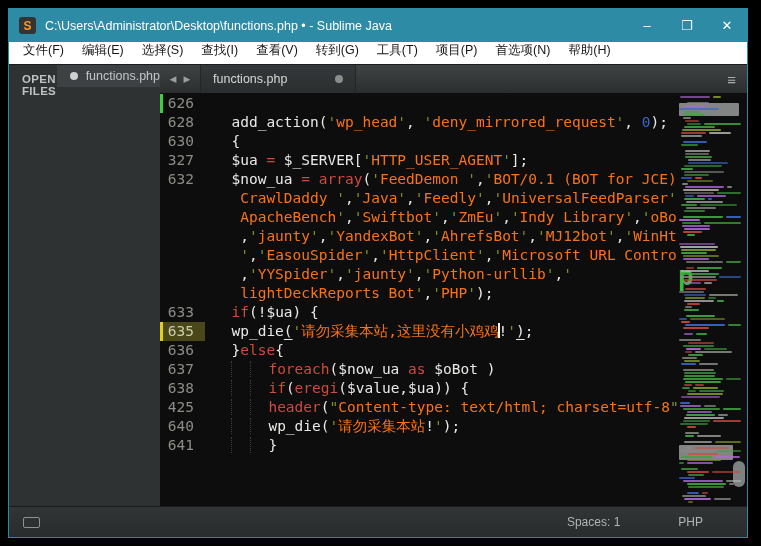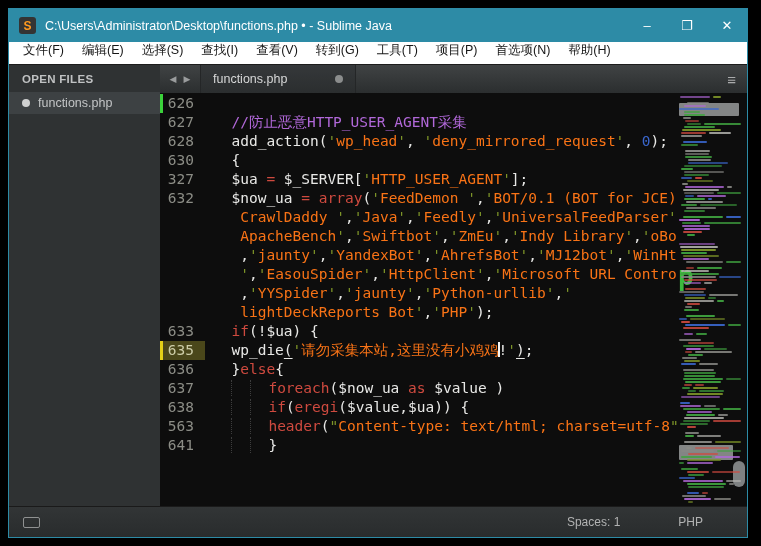--- a/index.html
+++ b/index.html
@@ -12,21 +12,21 @@
     font-size:12px;display:flex;align-items:center;justify-content:center;flex:none;}
   .title{color:#ffffff;font-size:12.5px;margin-left:9px;white-space:nowrap;}
   .controls{margin-left:auto;display:flex;height:100%;}
   .ctrl{width:40px;display:flex;align-items:center;justify-content:center;color:#fff;font-size:13px;}
   
   .menubar{height:22px;flex:none;background:#ffffff;display:flex;align-items:flex-start;padding-left:5px;
     font-size:12.5px;color:#161616;border-bottom:1px solid #1c1c1c;}
   .menu-item{padding:0 9px;white-space:nowrap;}
   
   .main{flex:1;display:flex;min-height:0;}
-  .sidebar{width:151px;flex:none;background:#2f3233;display:flex;flex-direction:column;}
+  .sidebar{width:151px;flex:none;background:#2f3233;display:flex;flex-direction:row;}
   .sb-header{padding:8px 0 7px 13px;font-size:11.5px;font-weight:bold;color:#c0c2c3;letter-spacing:.3px;}
   .file-row{height:22px;background:#3d4143;display:flex;align-items:center;padding-left:13px;
     color:#c3c5c6;font-size:12.5px;gap:8px;}
   .bullet{width:8px;height:8px;border-radius:50%;background:#cfd0d0;flex:none;}
   .editor-col{flex:1;display:flex;flex-direction:column;min-width:0;}
   
   .tabbar{height:28px;flex:none;background:linear-gradient(#404344,#2b2e2f);display:flex;align-items:stretch;}
   .tab-arrows{width:40px;flex:none;display:flex;align-items:center;justify-content:center;gap:7px;
     color:#9a9c9d;font-size:9px;}
   .tab{width:156px;flex:none;display:flex;align-items:center;padding:0 12px;box-sizing:border-box;
@@ -114,37 +114,37 @@
         <div class="tab">
           <span class="tab-label">functions.php</span>
           <span class="tab-dot"></span>
         </div>
         <div class="tab-overflow">≡</div>
       </div>
 
       <div class="code-region">
         <div class="code-scroll" id="code">
             <div class="code-line"><span class="gutter">626<i class="marker" style="background: rgb(59, 210, 59);"></i></span><span class="code-text"></span></div>
-            <div class="code-line"><span class="gutter">627</span><span class="code-text"><span class="pl">  </span><span class="cm">//防止恶意HTTP_USER_AGENT采集</span></span></div>
             <div class="code-line"><span class="gutter">628</span><span class="code-text"><span class="pl">  add_action(</span><span class="q">'</span><span class="st">wp_head</span><span class="q">'</span><span class="pl">, </span><span class="q">'</span><span class="st">deny_mirrored_request</span><span class="q">'</span><span class="pl">, </span><span class="nu">0</span><span class="pl">);</span></span></div>
             <div class="code-line"><span class="gutter">630</span><span class="code-text"><span class="pl">  {</span></span></div>
             <div class="code-line"><span class="gutter">327</span><span class="code-text"><span class="pl">  $ua </span><span class="kw">=</span><span class="pl"> $_SERVER[</span><span class="q">'</span><span class="st">HTTP_USER_AGENT</span><span class="q">'</span><span class="pl">];</span></span></div>
             <div class="code-line"><span class="gutter">632</span><span class="code-text"><span class="pl">  $now_ua </span><span class="kw">=</span><span class="pl"> </span><span class="kw">array</span><span class="pl">(</span><span class="q">'</span><span class="st">FeedDemon </span><span class="q">'</span><span class="pl">,</span><span class="q">'</span><span class="st">BOT/0.1 (BOT for JCE)</span><span class="q">'</span></span></div>
             <div class="code-line"><span class="gutter"></span><span class="code-text"><span class="pl">   </span><span class="st">CrawlDaddy </span><span class="q">'</span><span class="pl">,</span><span class="q">'</span><span class="st">Java</span><span class="q">'</span><span class="pl">,</span><span class="q">'</span><span class="st">Feedly</span><span class="q">'</span><span class="pl">,</span><span class="q">'</span><span class="st">UniversalFeedParser</span><span class="q">'</span><span class="pl">,</span></span></div>
             <div class="code-line"><span class="gutter"></span><span class="code-text"><span class="pl">   </span><span class="st">ApacheBench</span><span class="q">'</span><span class="pl">,</span><span class="q">'</span><span class="st">Swiftbot</span><span class="q">'</span><span class="pl">,</span><span class="q">'</span><span class="st">ZmEu</span><span class="q">'</span><span class="pl">,</span><span class="q">'</span><span class="st">Indy Library</span><span class="q">'</span><span class="pl">,</span><span class="q">'</span><span class="st">oBot</span></span></div>
             <div class="code-line"><span class="gutter"></span><span class="code-text"><span class="pl">   ,</span><span class="q">'</span><span class="st">jaunty</span><span class="q">'</span><span class="pl">,</span><span class="q">'</span><span class="st">YandexBot</span><span class="q">'</span><span class="pl">,</span><span class="q">'</span><span class="st">AhrefsBot</span><span class="q">'</span><span class="pl">,</span><span class="q">'</span><span class="st">MJ12bot</span><span class="q">'</span><span class="pl">,</span><span class="q">'</span><span class="st">WinHttp</span></span></div>
             <div class="code-line"><span class="gutter"></span><span class="code-text"><span class="pl">   </span><span class="q">'</span><span class="pl">,</span><span class="q">'</span><span class="st">EasouSpider</span><span class="q">'</span><span class="pl">,</span><span class="q">'</span><span class="st">HttpClient</span><span class="q">'</span><span class="pl">,</span><span class="q">'</span><span class="st">Microsoft URL Control</span></span></div>
             <div class="code-line"><span class="gutter"></span><span class="code-text"><span class="pl">   ,</span><span class="q">'</span><span class="st">YYSpider</span><span class="q">'</span><span class="pl">,</span><span class="q">'</span><span class="st">jaunty</span><span class="q">'</span><span class="pl">,</span><span class="q">'</span><span class="st">Python-urllib</span><span class="q">'</span><span class="pl">,</span><span class="q">'</span></span></div>
             <div class="code-line"><span class="gutter"></span><span class="code-text"><span class="pl">   </span><span class="st">lightDeckReports Bot</span><span class="q">'</span><span class="pl">,</span><span class="q">'</span><span class="st">PHP</span><span class="q">'</span><span class="pl">);</span></span></div>
             <div class="code-line"><span class="gutter">633</span><span class="code-text"><span class="pl">  </span><span class="kw">if</span><span class="pl">(!$ua) {</span></span></div>
             <div class="code-line"><span class="gutter numbg">635<i class="marker" style="background: rgb(227, 207, 23);"></i></span><span class="code-text"><span class="pl">  wp_die</span><span class="bm">(</span><span class="q">'</span><span class="st">请勿采集本站,这里没有小鸡鸡</span><span class="cur"></span><span class="pl">!</span><span class="q">'</span><span class="bm">)</span><span class="pl">;</span></span></div>
             <div class="code-line"><span class="gutter">636</span><span class="code-text"><span class="pl">  }</span><span class="kw">else</span><span class="pl">{</span></span></div>
-            <div class="code-line"><span class="gutter">637</span><span class="code-text"><span class="ind first">  </span><span class="ind">  </span><span class="ind">  </span><span class="kw">foreach</span><span class="pl">($now_ua </span><span class="kw">as</span><span class="pl"> $value )</span></span></div>
+            <div class="code-line"><span class="gutter">637</span><span class="code-text"><span class="ind first">  </span><span class="ind">  </span><span class="ind">  </span><span class="kw">foreach</span><span class="pl">($now_ua </span><span class="kw">as</span><span class="pl"> $oBot )</span></span></div>
             <div class="code-line"><span class="gutter">638</span><span class="code-text"><span class="ind first">  </span><span class="ind">  </span><span class="ind">  </span><span class="kw">if</span><span class="pl">(</span><span class="kw">eregi</span><span class="pl">($value,$ua)) {</span></span></div>
-            <div class="code-line"><span class="gutter">563</span><span class="code-text"><span class="ind first">  </span><span class="ind">  </span><span class="ind">  </span><span class="kw">header</span><span class="pl">(</span><span class="q">"</span><span class="st">Content-type: text/html; charset=utf-8</span><span class="q">"</span></span></div>
+            <div class="code-line"><span class="gutter">425</span><span class="code-text"><span class="ind first">  </span><span class="ind">  </span><span class="ind">  </span><span class="kw">header</span><span class="pl">(</span><span class="q">"</span><span class="st">Content-type: text/html; charset=utf-8</span><span class="q">"</span></span></div>
+            <div class="code-line"><span class="gutter">640</span><span class="code-text"><span class="ind first">  </span><span class="ind">  </span><span class="ind">  </span><span class="pl">wp_die(</span><span class="q">'</span><span class="st">请勿采集本站</span><span class="pl">!</span><span class="q">'</span><span class="pl">);</span></span></div>
             <div class="code-line"><span class="gutter">641</span><span class="code-text"><span class="ind first">  </span><span class="ind">  </span><span class="ind">  </span><span class="pl">}</span></span></div>
           </div>
         <div class="minimap" id="minimap">
           <div class="mm-block" style="left:2px;top:10px;width:60px;height:13px;"></div>
           <div class="mm-block" style="left:2px;top:352px;width:54px;height:15px;"></div>
           <div class="mm-artifact">p</div>
           <div class="mm-pill"></div>
         <i class="mm-bar" style="left: 3px; top: 3px; width: 30px; background: rgb(177, 104, 217); opacity: 0.627165;"></i>
             <i class="mm-bar" style="left: 36px; top: 3px; width: 8px; background: rgb(125, 148, 40); opacity: 0.913822;"></i>
             <i class="mm-bar" style="left: 10px; top: 9px; width: 22px; background: rgb(138, 138, 134); opacity: 0.708401;"></i>

